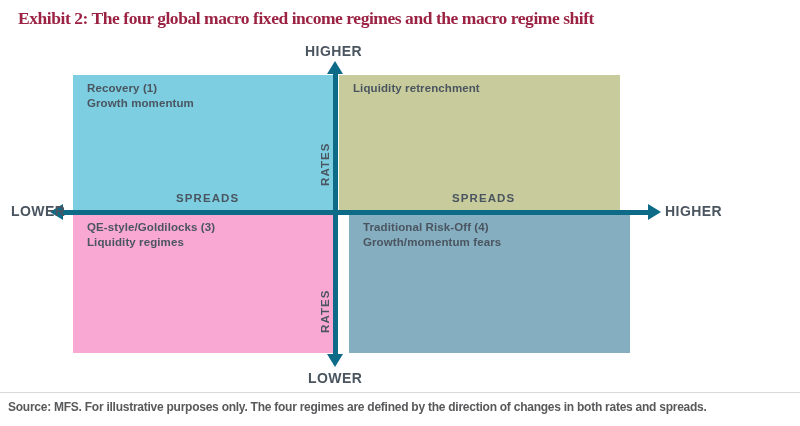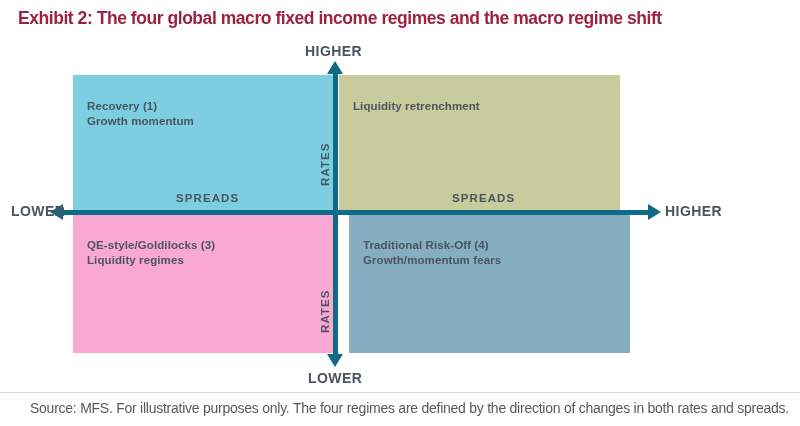--- a/index.html
+++ b/index.html
@@ -19,36 +19,37 @@
   .title {
     position: absolute;
     left: 18px;
     top: 8px;
     width: 770px;
     font-size: 17.5px;
     font-weight: 600;
     letter-spacing: -0.45px;
     color: #9b2242;
     white-space: nowrap;
+    font-family: Liberation Serif, serif;
   }
 
   
   .exhibit {
     position: absolute;
     left: 0;
     top: 36px;
     width: 800px;
     height: 355px;
   }
 
   
   .quad {
     position: absolute;
     box-sizing: border-box;
-    padding: 24px 0 0 14px;
+    padding: 6px 0 0 14px;
   }
   .quad .label {
     font-size: 11.5px;
     font-weight: bold;
     line-height: 1.27;
     color: #4a5560;
     letter-spacing: 0.1px;
     white-space: nowrap;
   }
   #quad-1 { left: 73px;  top: 39px;  width: 264px; height: 137px; background: #7ccee0; }
@@ -143,27 +144,28 @@
   .footer-rule {
     position: absolute;
     left: 0;
     top: 392px;
     width: 800px;
     height: 1px;
     background: #d9d9d9;
   }
   .footer {
     position: absolute;
-    left: 30px;
+    left: 8px;
     top: 400px;
     width: 770px;
-    font-size: 14px;
+    font-size: 12px;
     letter-spacing: -0.25px;
     color: #58595b;
     white-space: nowrap;
+    font-weight: bold;
   }
 </style>
 </head>
 <body>
 
 <div class="title">Exhibit 2: The four global macro fixed income regimes and the macro regime shift</div>
 
 <div class="exhibit">
 
   <div class="quad" id="quad-1">

